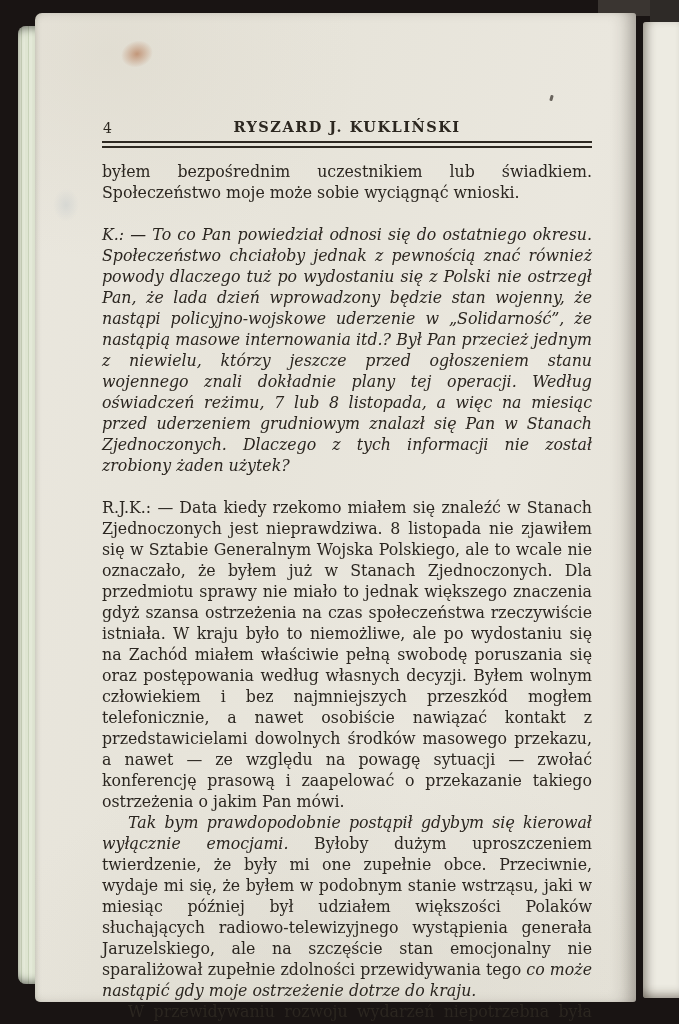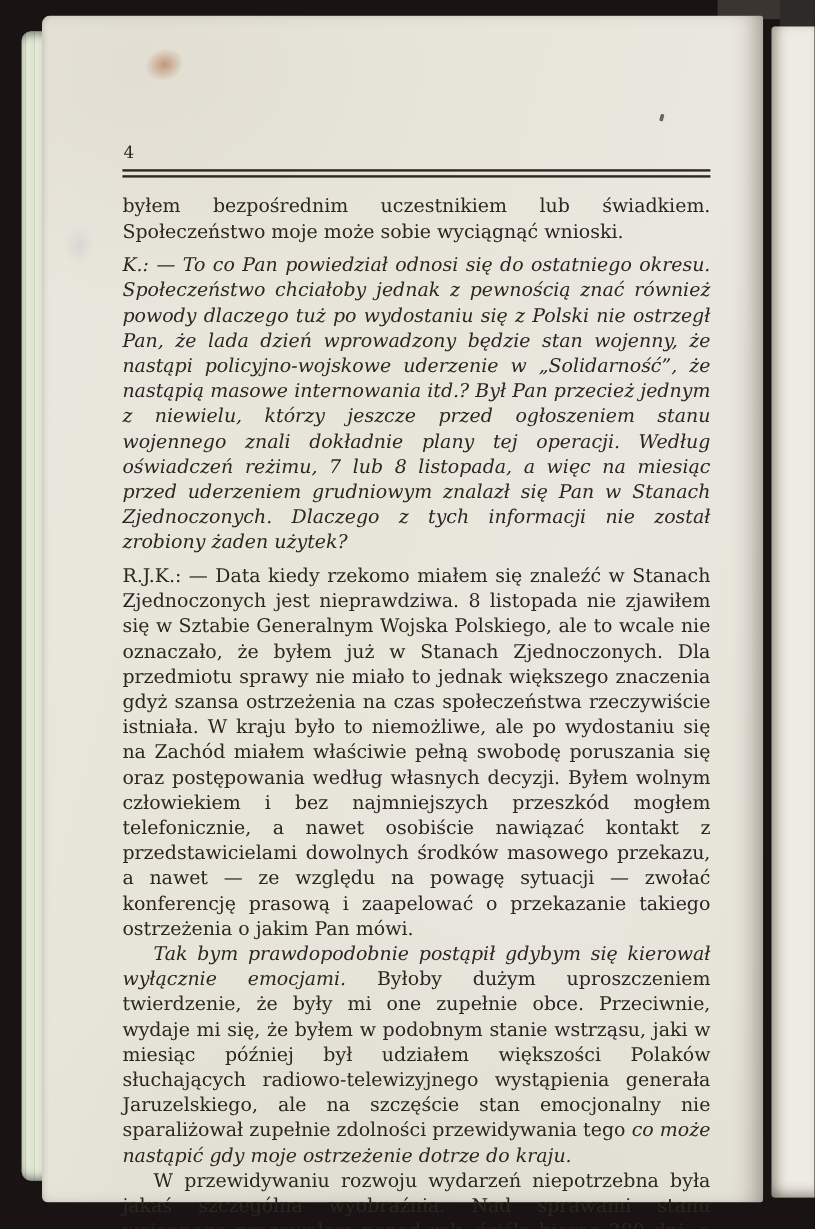--- a/index.html
+++ b/index.html
@@ -29,40 +29,41 @@
   .speck{position:absolute;left:515px;top:82px;width:3px;height:6px;background:rgba(50,44,38,.7);
       border-radius:1px;transform:rotate(15deg);}
   .header{position:relative;margin:105px 44px 0 67px;height:19px;color:#2c2720;}
   .pagenum{position:absolute;left:1px;top:2px;font-size:14px;}
   .title{display:block;text-align:center;font-size:14.5px;font-weight:bold;letter-spacing:1.5px;}
   .rule{margin:4px 44px 0 67px;height:3px;
       border-top:2px solid #2e2922;border-bottom:2px solid #2e2922;}
   .text-block{margin:13px 44px 0 67px;font-size:15.8px;line-height:21px;text-align:justify;
       color:#2b2620;}
   .text-block p{margin:0;padding:0;}
-  .text-block p.spaced{margin-top:7px;}
+  .text-block p.spaced{margin-top:21px;}
   .text-block p.indent{text-indent:26px;}
   .italic{font-style:italic;}
   .roman{font-style:normal;}
 </style>
 </head>
 <body>
 
 <div class="scene">
   <div class="bg-block-1"></div>
   <div class="bg-block-2"></div>
   <div class="edge-stack"></div>
 
   <div class="page">
     <div class="stain"></div>
     <div class="smudge"></div>
     <div class="speck"></div>
 
     <div class="header">
       <span class="pagenum">4</span>
+      <span class="title">RYSZARD J. KUKLIŃSKI</span>
     </div>
     <div class="rule"></div>
 
     <div class="text-block">
         <p class=""><span class="roman">byłem bezpośrednim uczestnikiem lub świadkiem. Społeczeństwo moje może sobie wyciągnąć wnioski.</span></p>
         <p class="spaced"><span class="italic">K.: — To co Pan powiedział odnosi się do ostatniego okresu. Społeczeństwo chciałoby jednak z pewnością znać również powody dlaczego tuż po wydostaniu się z Polski nie ostrzegł Pan, że lada dzień wprowadzony będzie stan wojenny, że nastąpi policyjno-wojskowe uderzenie w „Solidarność”, że nastąpią masowe internowania itd.? Był Pan przecież jednym z niewielu, którzy jeszcze przed ogłoszeniem stanu wojennego znali dokładnie plany tej operacji. Według oświadczeń reżimu, 7 lub 8 listopada, a więc na miesiąc przed uderzeniem grudniowym znalazł się Pan w Stanach Zjednoczonych. Dlaczego z tych informacji nie został zrobiony żaden użytek?</span></p>
         <p class="spaced"><span class="roman">R.J.K.: — Data kiedy rzekomo miałem się znaleźć w Stanach Zjednoczonych jest nieprawdziwa. 8 listopada nie zjawiłem się w Sztabie Generalnym Wojska Polskiego, ale to wcale nie oznaczało, że byłem już w Stanach Zjednoczonych. Dla przedmiotu sprawy nie miało to jednak większego znaczenia gdyż szansa ostrzeżenia na czas społeczeństwa rzeczywiście istniała. W kraju było to niemożliwe, ale po wydostaniu się na Zachód miałem właściwie pełną swobodę poruszania się oraz postępowania według własnych decyzji. Byłem wolnym człowiekiem i bez najmniejszych przeszkód mogłem telefonicznie, a nawet osobiście nawiązać kontakt z przedstawicielami dowolnych środków masowego przekazu, a nawet — ze względu na powagę sytuacji — zwołać konferencję prasową i zaapelować o przekazanie takiego ostrzeżenia o jakim Pan mówi.</span></p>
         <p class="indent "><span class="italic">Tak bym prawdopodobnie postąpił gdybym się kierował wyłącznie emocjami.</span><span class="roman"> Byłoby dużym uproszczeniem twierdzenie, że były mi one zupełnie obce. Przeciwnie, wydaje mi się, że byłem w podobnym stanie wstrząsu, jaki w miesiąc później był udziałem większości Polaków słuchających radiowo-telewizyjnego wystąpienia generała Jaruzelskiego, ale na szczęście stan emocjonalny nie sparaliżował zupełnie zdolności przewidywania tego </span><span class="italic">co może nastąpić gdy moje ostrzeżenie dotrze do kraju.</span></p>
         <p class="indent "><span class="roman">W przewidywaniu rozwoju wydarzeń niepotrzebna była jakaś szczególna wyobraźnia. Nad sprawami stanu wojennego pracowałem ponad rok, ściśle biorąc 380 dni, a czasami i nocy. Rozliczne warianty możliwych działań znałem już na pamięć. Wystarczyło więc tylko do niej sięgnąć, aby zdać sobie sprawę, że:</span></p>
       </div>

